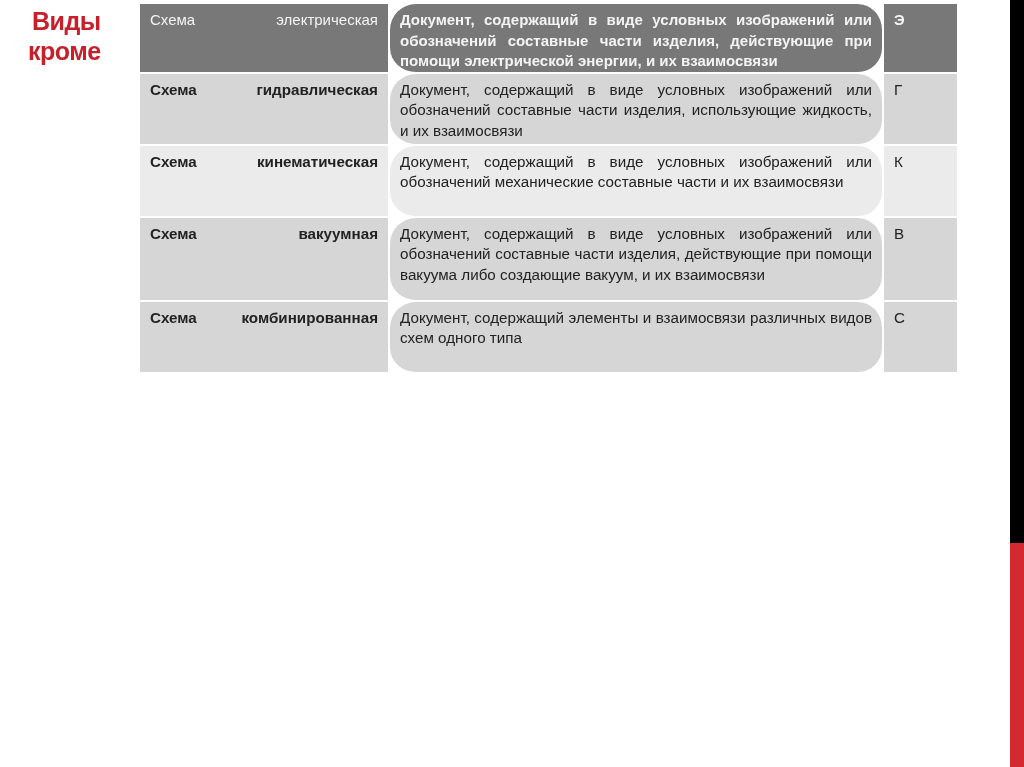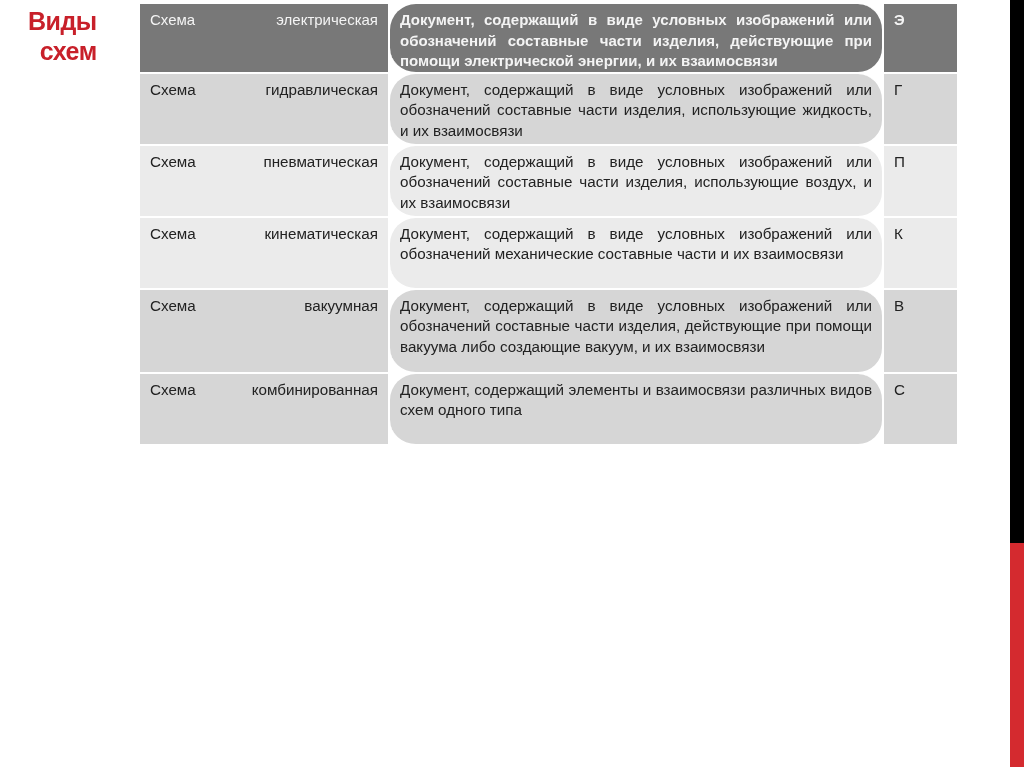--- a/index.html
+++ b/index.html
@@ -7,56 +7,51 @@
          font-family:"Liberation Sans", sans-serif; }
   .title { position:absolute; left:28px; top:6px; color:#c8202a; font-size:25px; font-weight:bold;
            line-height:30px; letter-spacing:-0.5px; }
   .title span { display:block;text-align:right; }
   .side-bar { position:absolute; left:1010px; top:0; width:14px; height:767px; background:#000; }
   .side-bar .red { position:absolute; left:0; top:543px; width:14px; height:224px; background:#d42a2f; }
   table.scheme { position:absolute; left:140px; top:4px; border-collapse:separate; border-spacing:0;
                  width:817px; table-layout:fixed; }
   table.scheme td { vertical-align:top; padding:6px 10px 0 10px; font-size:15.2px; line-height:20.5px; color:#222;
                     border-right:2px solid #fff; border-bottom:2px solid #fff; box-sizing:border-box; }
-  table.scheme td.c1 { width:250px; text-align:justify; text-align-last:justify; }
+  table.scheme td.c1 { width:250px; text-align:justify; text-align-last:justify;font-weight:bold; }
   table.scheme td.c1.left { text-align-last:left; }
   table.scheme td.c2 { width:494px; text-align:justify;border-radius:26px; }
   table.scheme td.c3 { width:73px; border-right:none; }
   tr.hdr td { background:#787878; color:#f4f4f4; height:68px; font-weight:bold; font-size:15px; }
   tr.hdr td.c1 { font-weight:normal; }
   tr.hdr td.c2 { font-weight:bold; }
   tr.odd td { background:#d6d6d6; }
   tr.even td { background:#ebebeb; }
   .h72 td { height:72px; }
   .h92 td { height:84px; }
 </style>
 </head>
 <body>
 
 <div class="title">
   <span>Виды</span>
-  <span>схем</span>
+  <span>кроме</span>
 </div>
 
 <table class="scheme">
   <tbody>
     <tr class="hdr">
       <td class="c1">Схема электрическая</td>
       <td class="c2">Документ, содержащий в виде условных изображений или обозначений составные части изделия, действующие при помощи электрической энергии, и их взаимосвязи</td>
       <td class="c3">Э</td>
     </tr>
     <tr class="odd h72">
       <td class="c1">Схема гидравлическая</td>
       <td class="c2">Документ, содержащий в виде условных изображений или обозначений составные части изделия, использующие жидкость, и их взаимосвязи</td>
       <td class="c3">Г</td>
-    </tr>
-    <tr class="even h72">
-      <td class="c1">Схема пневматическая</td>
-      <td class="c2">Документ, содержащий в виде условных изображений или обозначений составные части изделия, использующие воздух, и их взаимосвязи</td>
-      <td class="c3">П</td>
     </tr>
     <tr class="even h72">
       <td class="c1">Схема кинематическая</td>
       <td class="c2">Документ, содержащий в виде условных изображений или обозначений механические составные части и их взаимосвязи</td>
       <td class="c3">К</td>
     </tr>
     <tr class="odd h92">
       <td class="c1">Схема вакуумная</td>
       <td class="c2">Документ, содержащий в виде условных изображений или обозначений составные части изделия, действующие при помощи вакуума либо создающие вакуум, и их взаимосвязи</td>
       <td class="c3">В</td>

